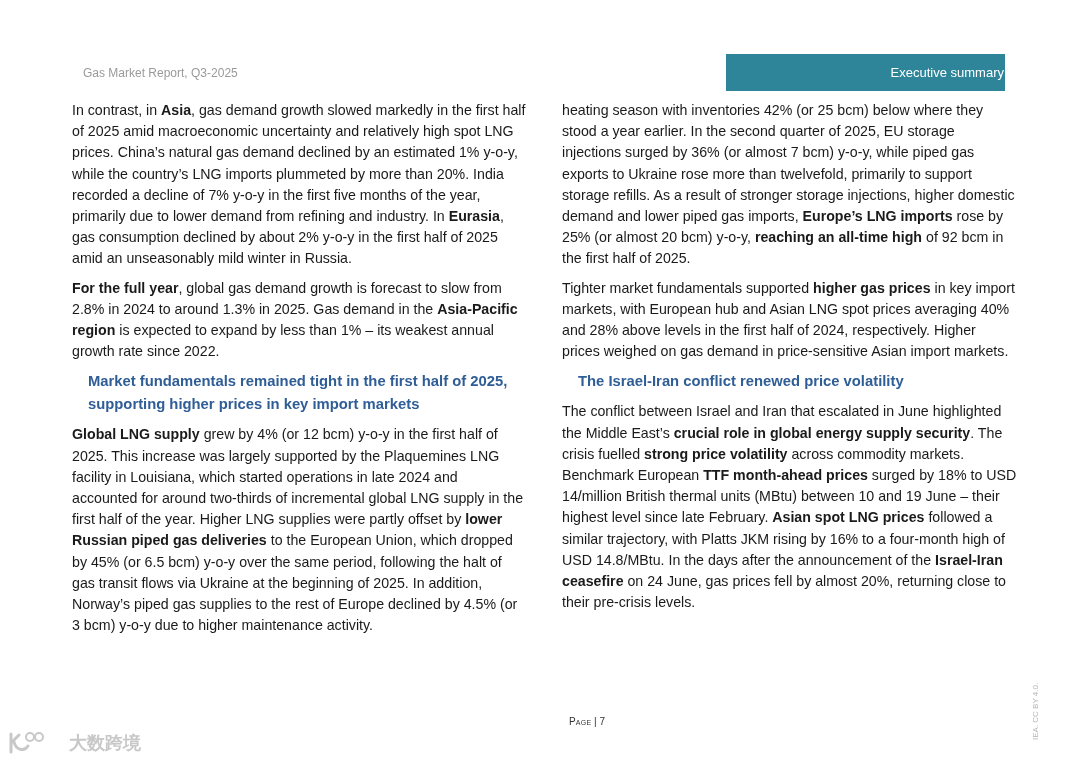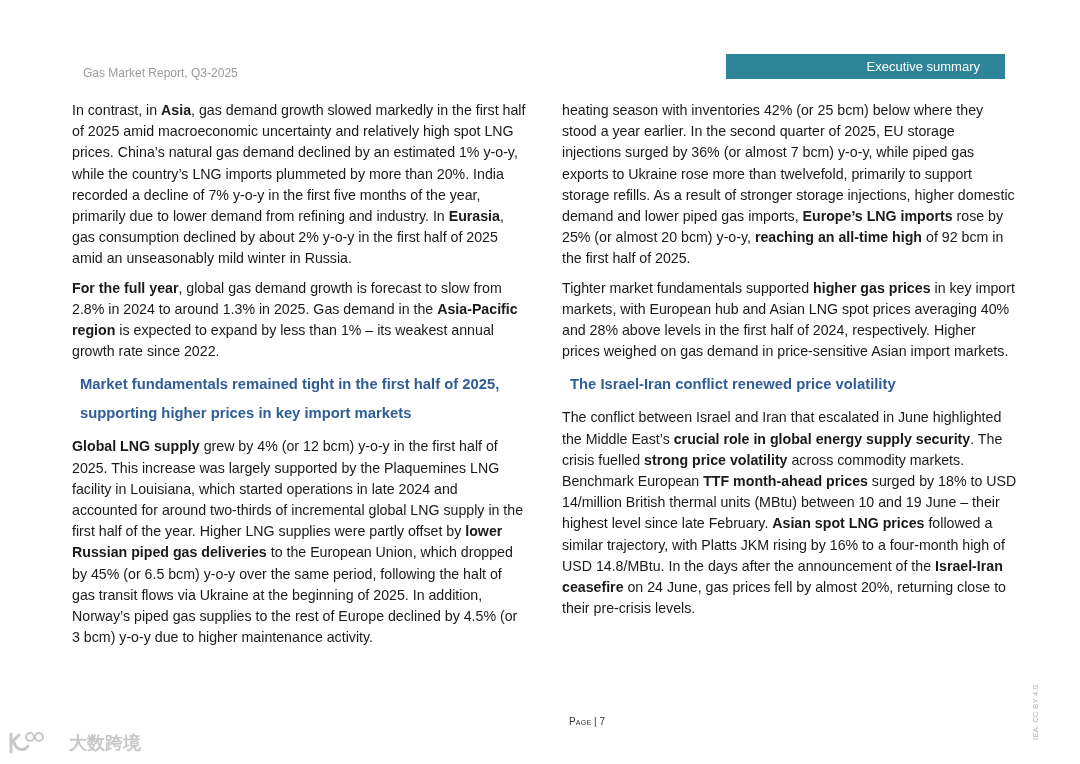--- a/index.html
+++ b/index.html
@@ -4,35 +4,35 @@
 <style>
   html, body { margin: 0; padding: 0; }
   body {
     width: 1080px; height: 764px; background: #ffffff; position: relative; overflow: hidden;
     font-family: "Liberation Sans", sans-serif; color: #1a1a1a;
   }
   .running-title {
     position: absolute; left: 83px; top: 66px; font-size: 12px; color: #9a9a9a;
   }
   .section-tab {
-    position: absolute; left: 726px; top: 54px; width: 279px; height: 25px;
+    position: absolute; left: 726px; top: 54px; width: 279px; height: 37px;
     background: #2e8599; color: #ffffff; font-size: 13px;
     display: flex; align-items: center; justify-content: flex-end;
-    padding-right: 25px; box-sizing: border-box;
+    padding-right: 1px; box-sizing: border-box;
   }
   .col {
     position: absolute; top: 100px; width: 455px;
     font-size: 14.2px; line-height: 21.2px;
   }
   .col.left { left: 72px; }
   .col.right { left: 562px; }
   .col p { margin: 0 0 8px 0; }
   .col p.gap { margin-bottom: 14px; }
   .col h2 {
-    margin: 0 0 8px 8px; font-size: 14.8px; line-height: 29px; font-weight: bold; color: #2f5d96;
+    margin: 0 0 8px 16px; font-size: 14.8px; line-height: 23px; font-weight: bold; color: #2f5d96;
   }
   .col b { font-weight: bold; }
   .page-num {
     position: absolute; left: 522px; top: 716px; font-size: 10px; color: #333;
     font-variant: small-caps;
   }
   .page-num .lbl { font-variant: small-caps; letter-spacing: 0.2px; padding-left: 47px; }
   .license {
     position: absolute; left: 1031px; top: 740px; font-size: 8px; color: #b5b5b5;
     transform-origin: left top; transform: rotate(-90deg); white-space: nowrap;

